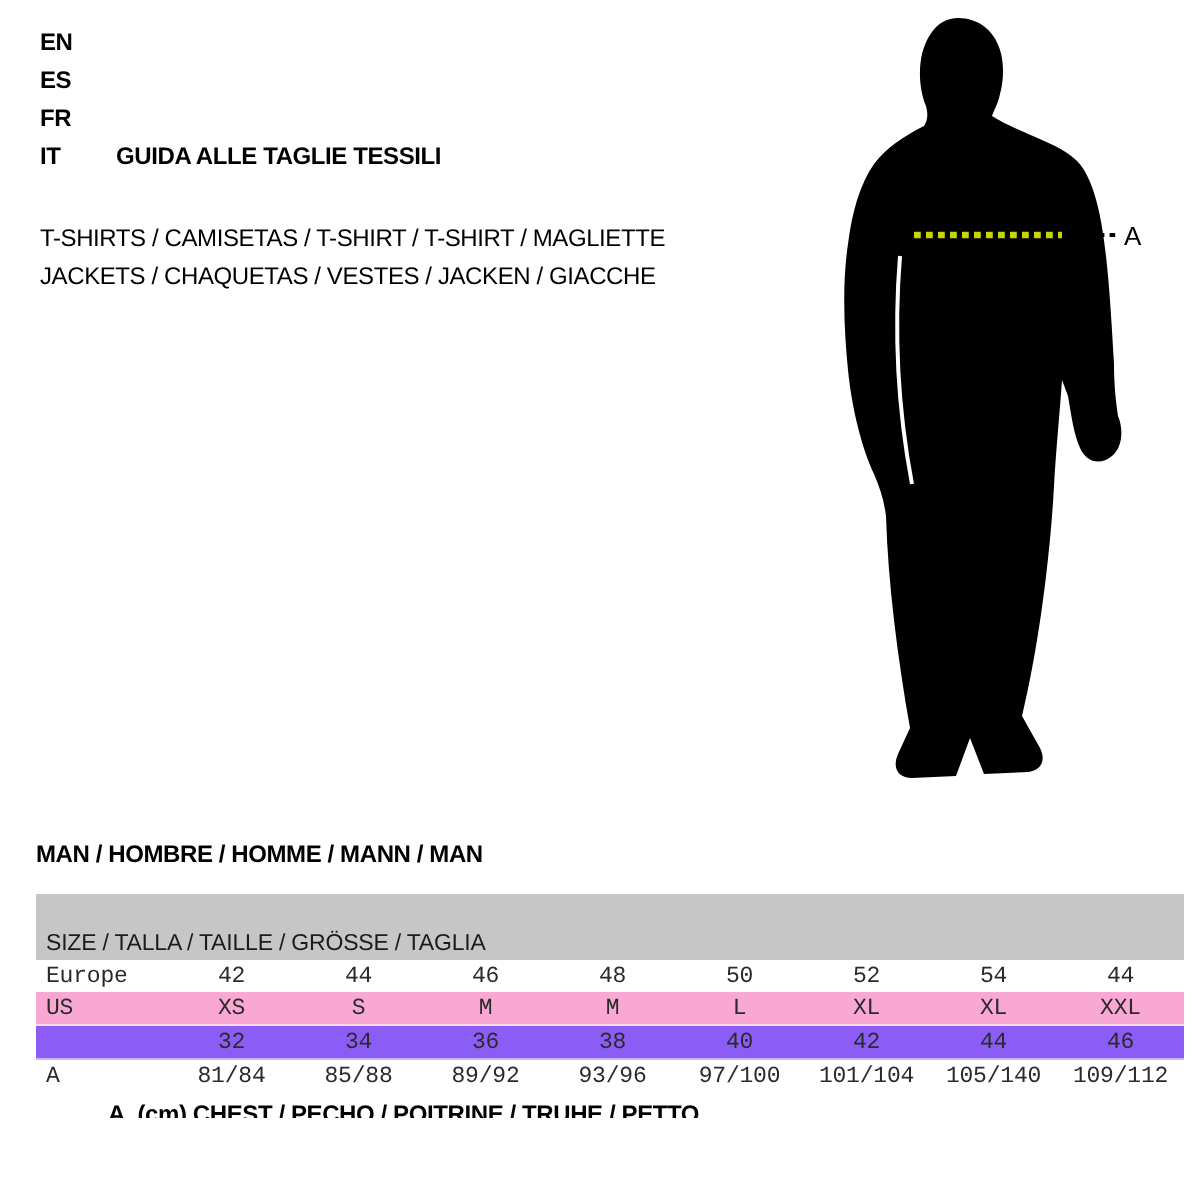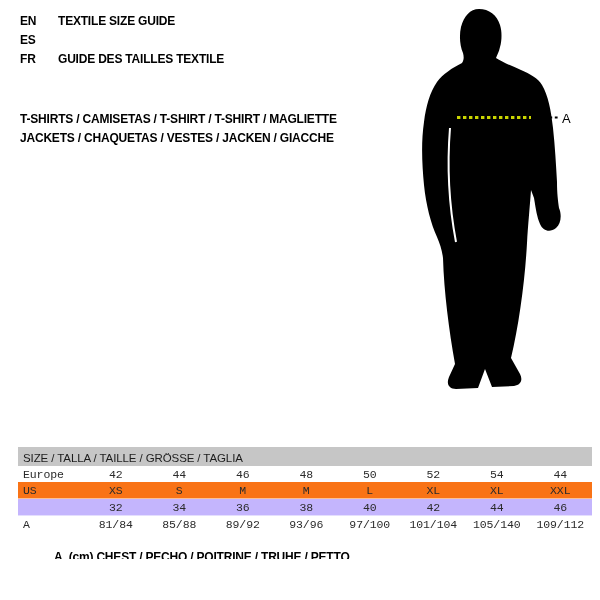--- a/index.html
+++ b/index.html
@@ -5,51 +5,53 @@
   html,body{margin:0;padding:0;background:#fff;}
   .page{
     position:relative;width:600px;height:559px;background:#fff;overflow:hidden;
     font-family:"Liberation Sans",sans-serif;color:#000;
   }
   
   .lang-list{position:absolute;left:20px;top:12px;}
   .lang-row{display:flex;height:19px;line-height:19px;font-size:12px;font-weight:700;letter-spacing:-0.2px;}
   .lang-code{width:38px;flex:0 0 38px;}
   
-  .cats{position:absolute;left:20px;top:110px;font-size:12px;font-weight:700;letter-spacing:-0.2px;line-height:19px;}
+  .cats{position:absolute;left:20px;top:110px;font-size:12px;font-weight:400;letter-spacing:-0.2px;line-height:19px;}
   
   .figure-wrap{position:absolute;left:398px;top:2px;width:200px;height:398px;}
   
   .section-title{position:absolute;left:18px;top:420px;font-size:12px;font-weight:700;letter-spacing:-0.2px;}
   
   .size-table{position:absolute;left:18px;top:447px;width:574px;border-collapse:collapse;table-layout:fixed;font-size:11.5px;letter-spacing:-0.1px;}
-  .size-table th{font-weight:400;text-align:left;padding:4px 0 1px 5px;height:14px;color:#1c1c1c;}
+  .size-table th{font-weight:400;text-align:left;padding:18px 0 1px 5px;height:14px;color:#1c1c1c;}
   .size-table td{height:16px;padding:0;text-align:center;color:#2b2b2b;font-weight:400;font-family:Liberation Mono, monospace;}
   .size-table td.lbl{text-align:left;padding-left:5px;}
   .row-white{background:#ffffff;}
   .row-gray td{border-bottom:1px solid rgba(255,255,255,0.55);}
   
   .footnote{position:absolute;left:18px;top:550px;font-size:12px;font-weight:700;letter-spacing:-0.2px;margin-left:36px;}
 </style>
 </head>
 <body>
 
 <div class="page">
 
   <div class="lang-list">
     <div class="lang-row">
       <span class="lang-code">EN</span>
-      <span>TEXTILE SIZE GUIDE</span>
     </div>
     <div class="lang-row">
       <span class="lang-code">ES</span>
     </div>
     <div class="lang-row">
       <span class="lang-code">FR</span>
-      <span>GUIDE DES TAILLES TEXTILE</span>
+    </div>
+    <div class="lang-row">
+      <span class="lang-code">IT</span>
+      <span>GUIDA ALLE TAGLIE TESSILI</span>
     </div>
   </div>
 
   <div class="cats">
     <div>T-SHIRTS / CAMISETAS / T-SHIRT / T-SHIRT / MAGLIETTE</div>
     <div>JACKETS / CHAQUETAS / VESTES / JACKEN / GIACCHE</div>
   </div>
 
   <div class="figure-wrap">
     <svg width="200" height="398" viewBox="398 2 200 398" xmlns="http://www.w3.org/2000/svg">
@@ -85,20 +87,21 @@
                C 464,60 464,57 463,53
                C 460,46 459,36 461,27
                C 464,16 470,9 479,9 Z"></path>
       <path d="M 450,128 C 447,165 449,205 456,242" fill="none" stroke="#ffffff" stroke-width="2"></path>
       <line x1="457" y1="117.5" x2="531" y2="117.5" stroke-width="3.2" stroke-dasharray="3.4 2.6" stroke="#c9d400"></line>
       <line x1="544" y1="117.5" x2="558" y2="117.5" stroke="#000" stroke-width="2" stroke-dasharray="2.8 2.6"></line>
       <text x="562" y="122.5" font-size="13" font-family="Liberation Sans, sans-serif" fill="#000">A</text>
     </svg>
   </div>
 
+  <div class="section-title">MAN / HOMBRE / HOMME / MANN / MAN</div>
 
   <table class="size-table">
     <colgroup>
       <col style="width:66px">
       <col>
         <col>
         <col>
         <col>
         <col>
         <col>
@@ -113,32 +116,32 @@
       <td class="lbl">Europe</td>
       <td>42</td>
       <td>44</td>
       <td>46</td>
       <td>48</td>
       <td>50</td>
       <td>52</td>
       <td>54</td>
       <td>44</td>
     </tr>
-    <tr class="row-gray" style="background:#f97316;">
+    <tr class="row-gray" style="background:#f9a8d4;">
       <td class="lbl">US</td>
       <td>XS</td>
       <td>S</td>
       <td>M</td>
       <td>M</td>
       <td>L</td>
       <td>XL</td>
       <td>XL</td>
       <td>XXL</td>
     </tr>
-    <tr class="row-gray" style="background:#c4b5fd;">
+    <tr class="row-gray" style="background:#8b5cf6;">
       <td class="lbl"></td>
       <td>32</td>
       <td>34</td>
       <td>36</td>
       <td>38</td>
       <td>40</td>
       <td>42</td>
       <td>44</td>
       <td>46</td>
     </tr>

